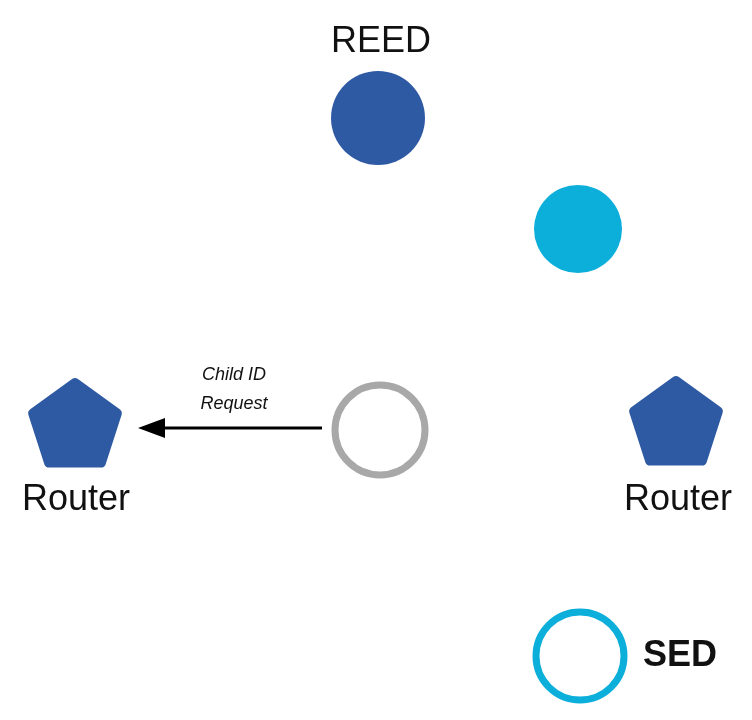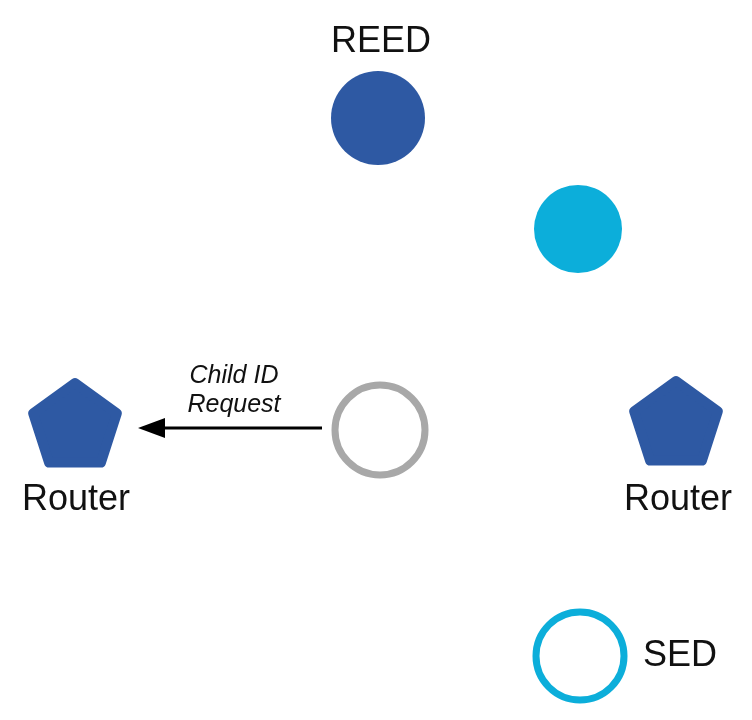--- a/index.html
+++ b/index.html
@@ -30,32 +30,32 @@
   .lbl.centered {
     transform: translateX(-50%);
     text-align: center;
   }
   .msg-lbl {
     position: absolute;
     left: 234px;
     top: 360px;
     transform: translateX(-50%);
     width: 96px;
-    font-size: 25px;
+    font-size: 18px;
     line-height: 29px;
     font-style: italic;
     color: #111111;
     text-align: center;
     white-space: normal;
   }
   #lbl-reed   { left: 381px; top: 20px; }
   #lbl-med    { left: 636px; top: 208px; }
   #lbl-router-left  { left: 76px;  top: 478px; }
   #lbl-router-right { left: 678px; top: 478px; }
-  #lbl-sed    { left: 643px; top: 634px; }
+  #lbl-sed    { left: 643px; top: 634px; font-weight: bold; }
 </style>
 </head>
 <body>
 
 <div class="canvas">
 
   <svg width="752" height="720" viewBox="0 0 752 720">
 
     <circle cx="378" cy="118" r="47" fill="#2e59a3"></circle>
 

